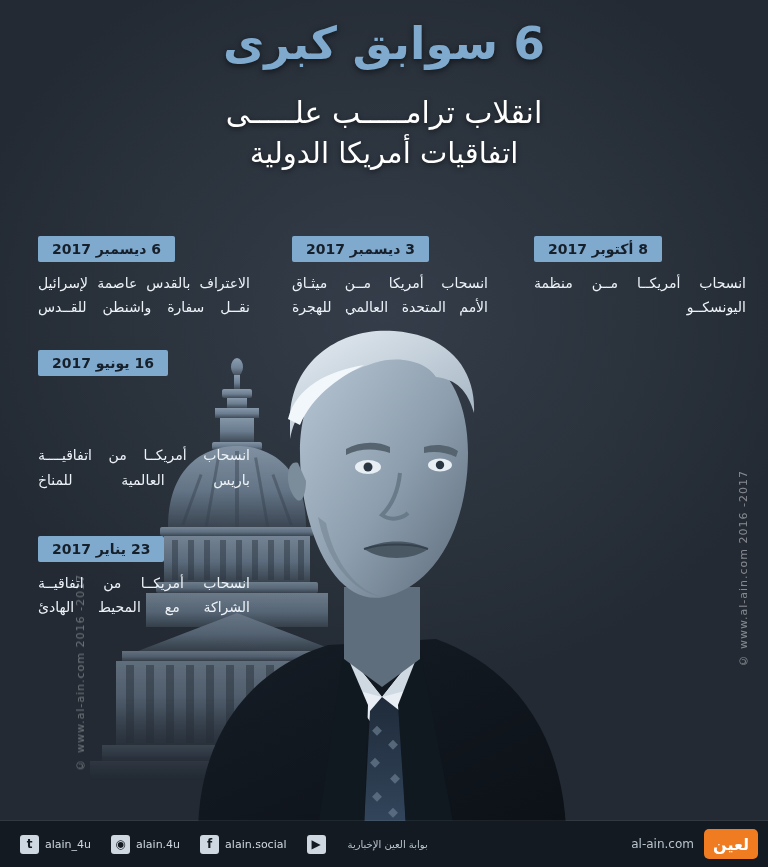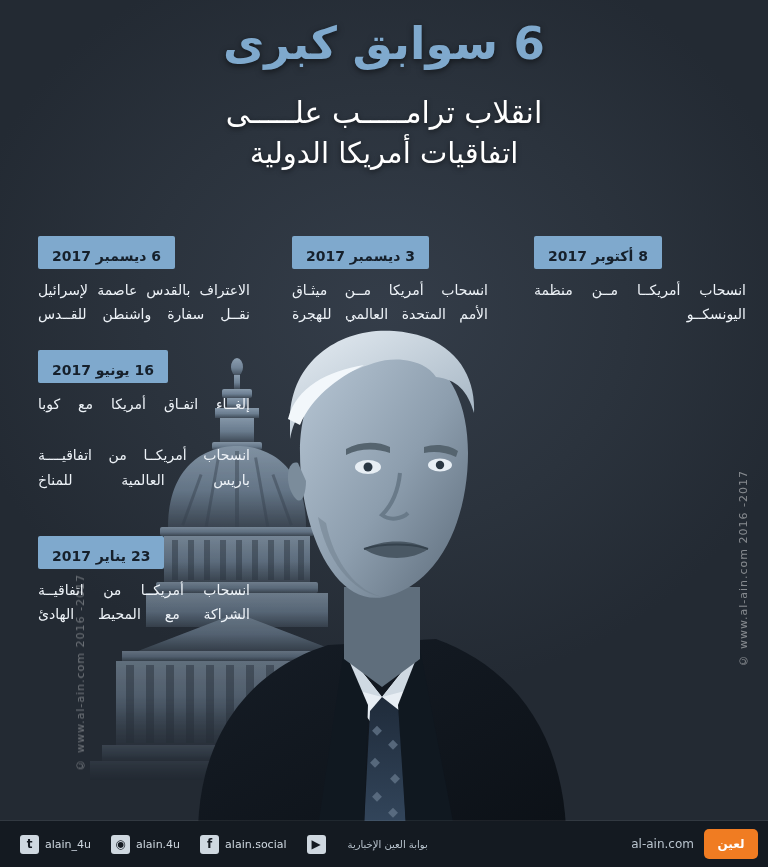--- a/index.html
+++ b/index.html
@@ -51,21 +51,21 @@
     writing-mode:vertical-rl;text-orientation:mixed;
     transform:rotate(180deg);direction:ltr;z-index:5;
   }
   .wm-left{left:74px;bottom:96px;}
   .wm-right{right:18px;bottom:200px;color:rgba(255,255,255,.45);}
 
   
   .event{position:absolute;z-index:4;}
   .date-badge{
     display:inline-block;background:#7fa9cd;color:#16202b;
-    font-size:14px;font-weight:bold;padding:12px 14px 4px 14px;
+    font-size:14px;font-weight:bold;padding:5px 14px 4px 14px;
     border-radius:2px;line-height:1.2;
   }
   .event-text{
     margin-top:9px;font-size:14px;line-height:1.75;color:#eef3f8;
     text-align:justify;text-align-last:justify;
   }
   .event-text span{display:block;}
 
   
   #ev-0{top:236px;right:22px;width:212px;text-align:right;}
@@ -95,21 +95,21 @@
   .footer-portal{
     font-size:10px;color:#b9c4ce;padding:0 12px;direction:rtl;
   }
   .footer-right{
     margin-left:auto;display:flex;align-items:center;gap:10px;padding-right:10px;
   }
   .footer-url{font-size:12px;color:#b9c4ce;}
   .brand-logo{
     width:54px;height:30px;background:#f07c22;border-radius:5px;
     display:flex;align-items:center;justify-content:center;
-    color:#fff;font-size:12px;font-weight:bold;direction:rtl;
+    color:#fff;font-size:16px;font-weight:bold;direction:rtl;
   }
   .divider-line{
     position:absolute;left:0;bottom:46px;width:768px;height:1px;
     background:rgba(255,255,255,.07);z-index:9;
   }
 </style>
 </head>
 <body>
 
 <div id="infographic">
@@ -289,23 +289,20 @@
   <div class="event" id="ev-2">
     <div class="date-badge-wrap"><span class="date-badge">6 ديسمبر 2017</span></div>
     <div class="event-text">
       <span>الاعتراف بالقدس عاصمة لإسرائيل</span>
       <span>نقــل سفارة واشنطن للقــدس</span>
     </div>
   </div>
 
   <div class="event" id="ev-3">
     <div class="date-badge-wrap"><span class="date-badge">16 يونيو 2017</span></div>
-    <div class="event-text">
-      <span>إلغــاء اتفـاق أمريكا مع كوبا</span>
-    </div>
   </div>
 
   <div class="event" id="ev-4">
     <div class="event-text">
       <span>انسحاب أمريكــا من اتفاقيــــة</span>
       <span>باريس  العالمية للمناخ</span>
     </div>
   </div>
 
   <div class="event" id="ev-5">

